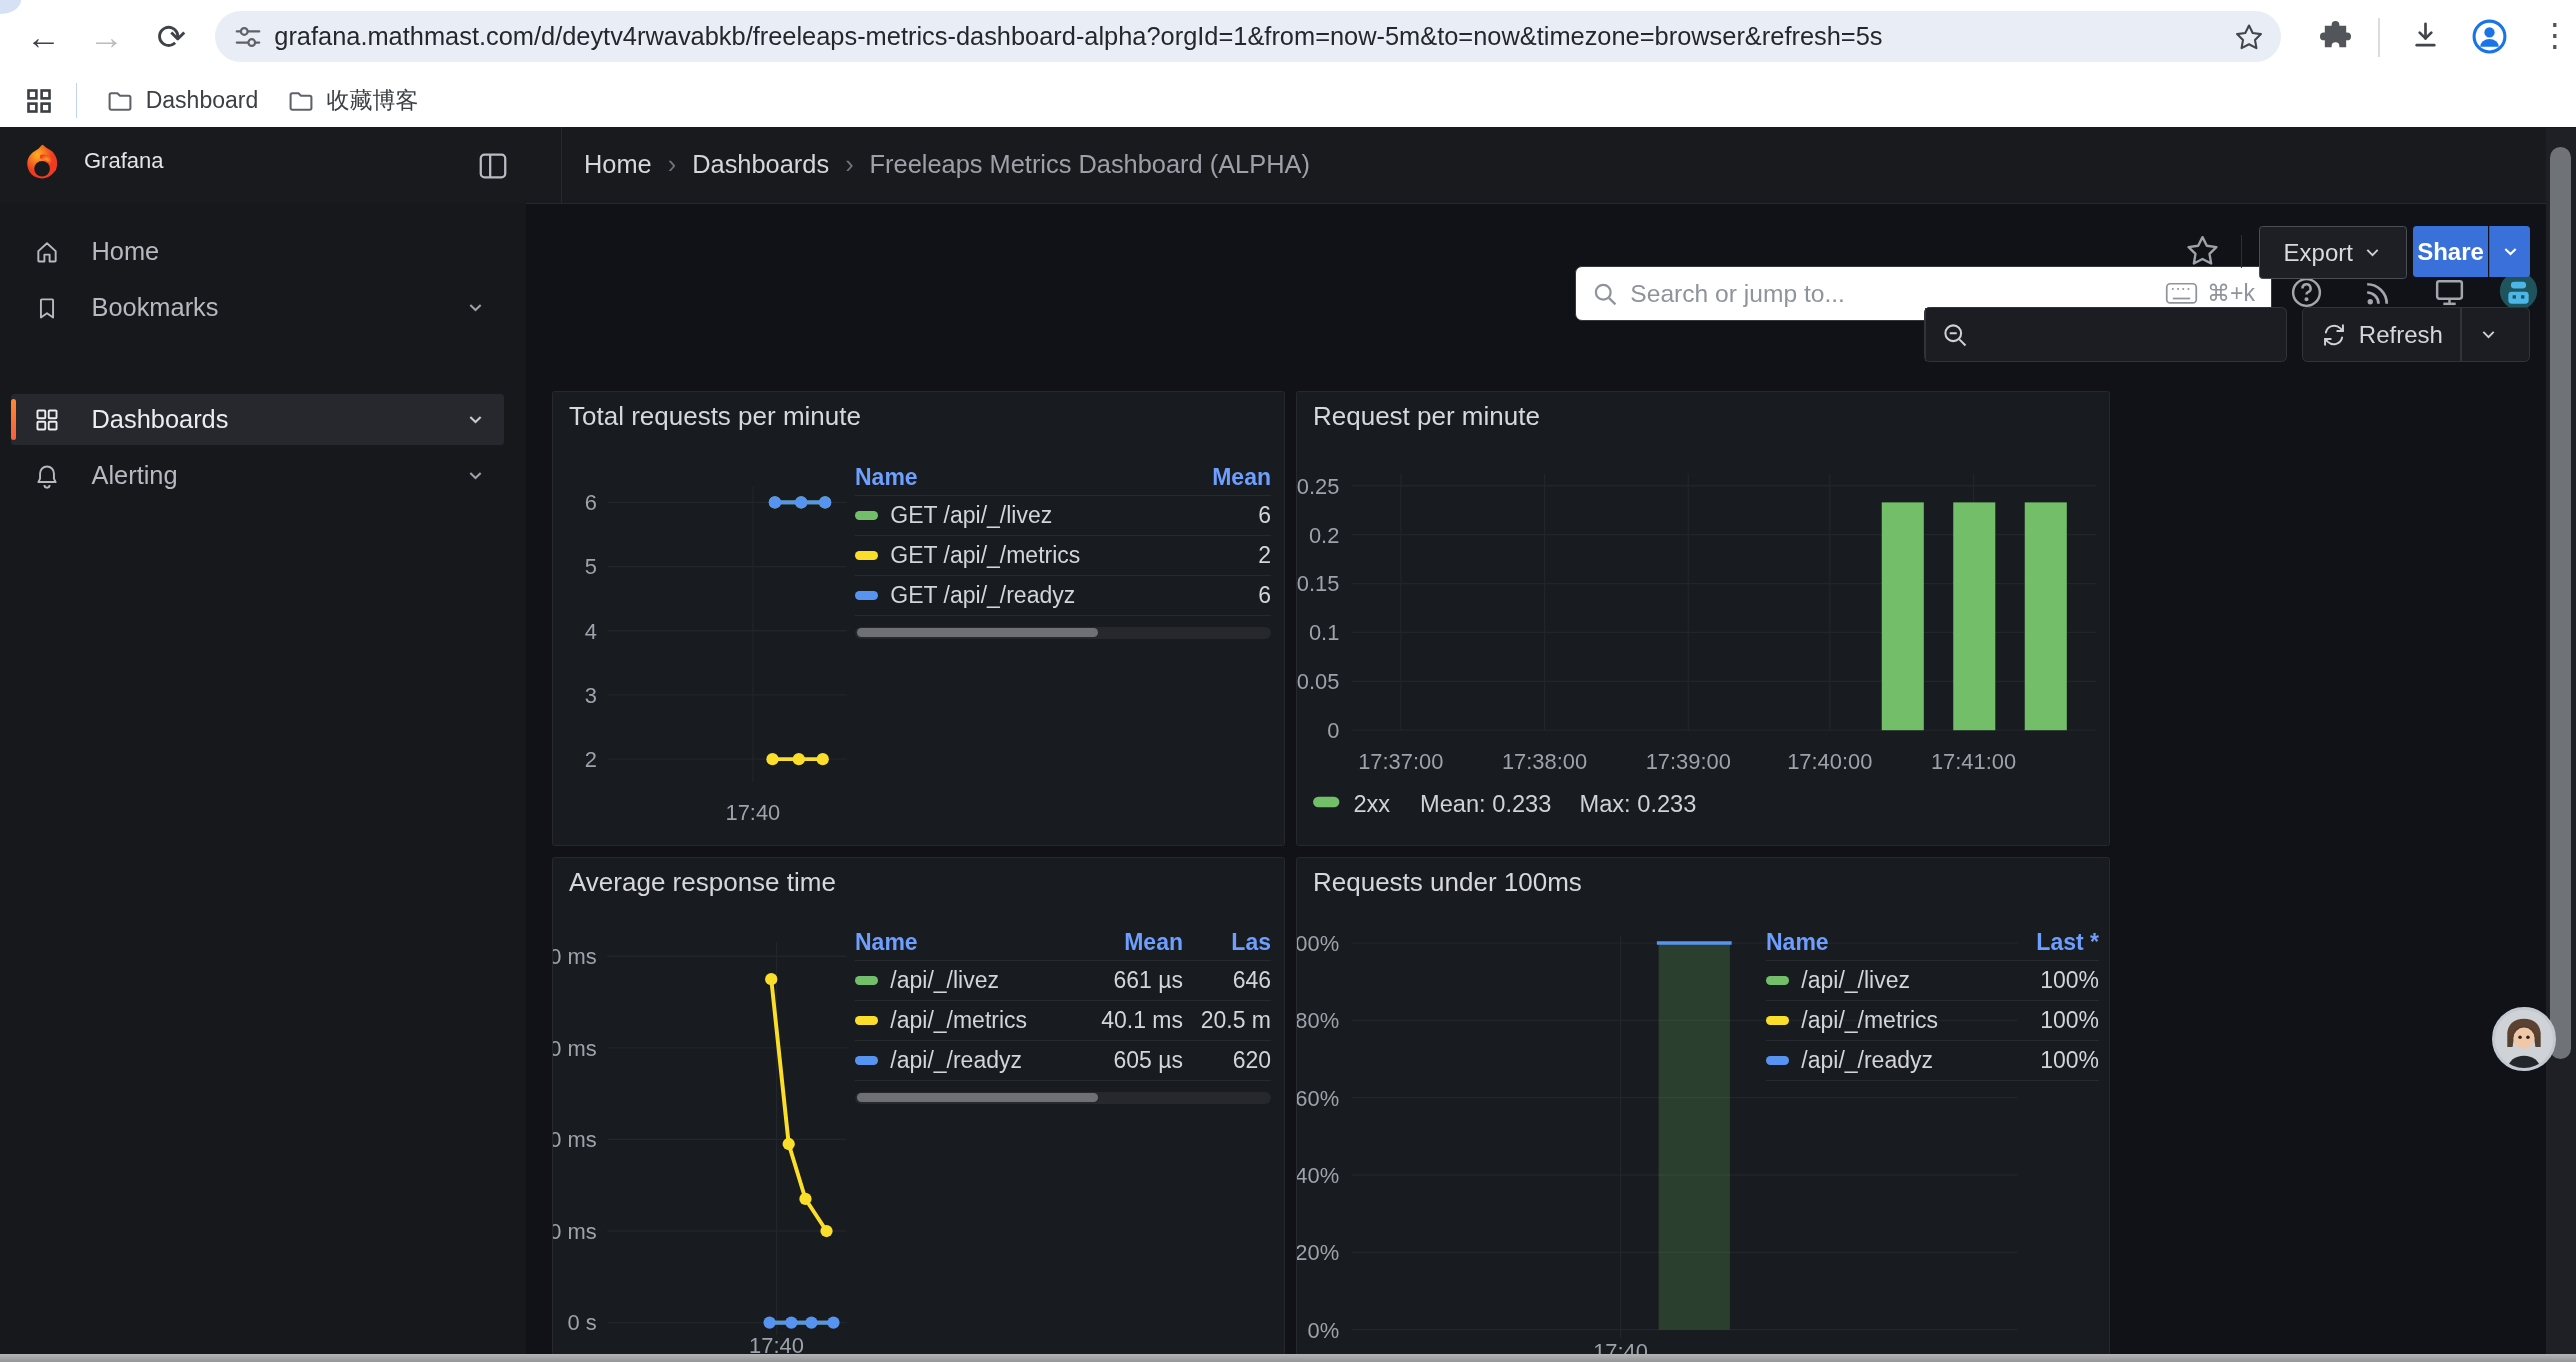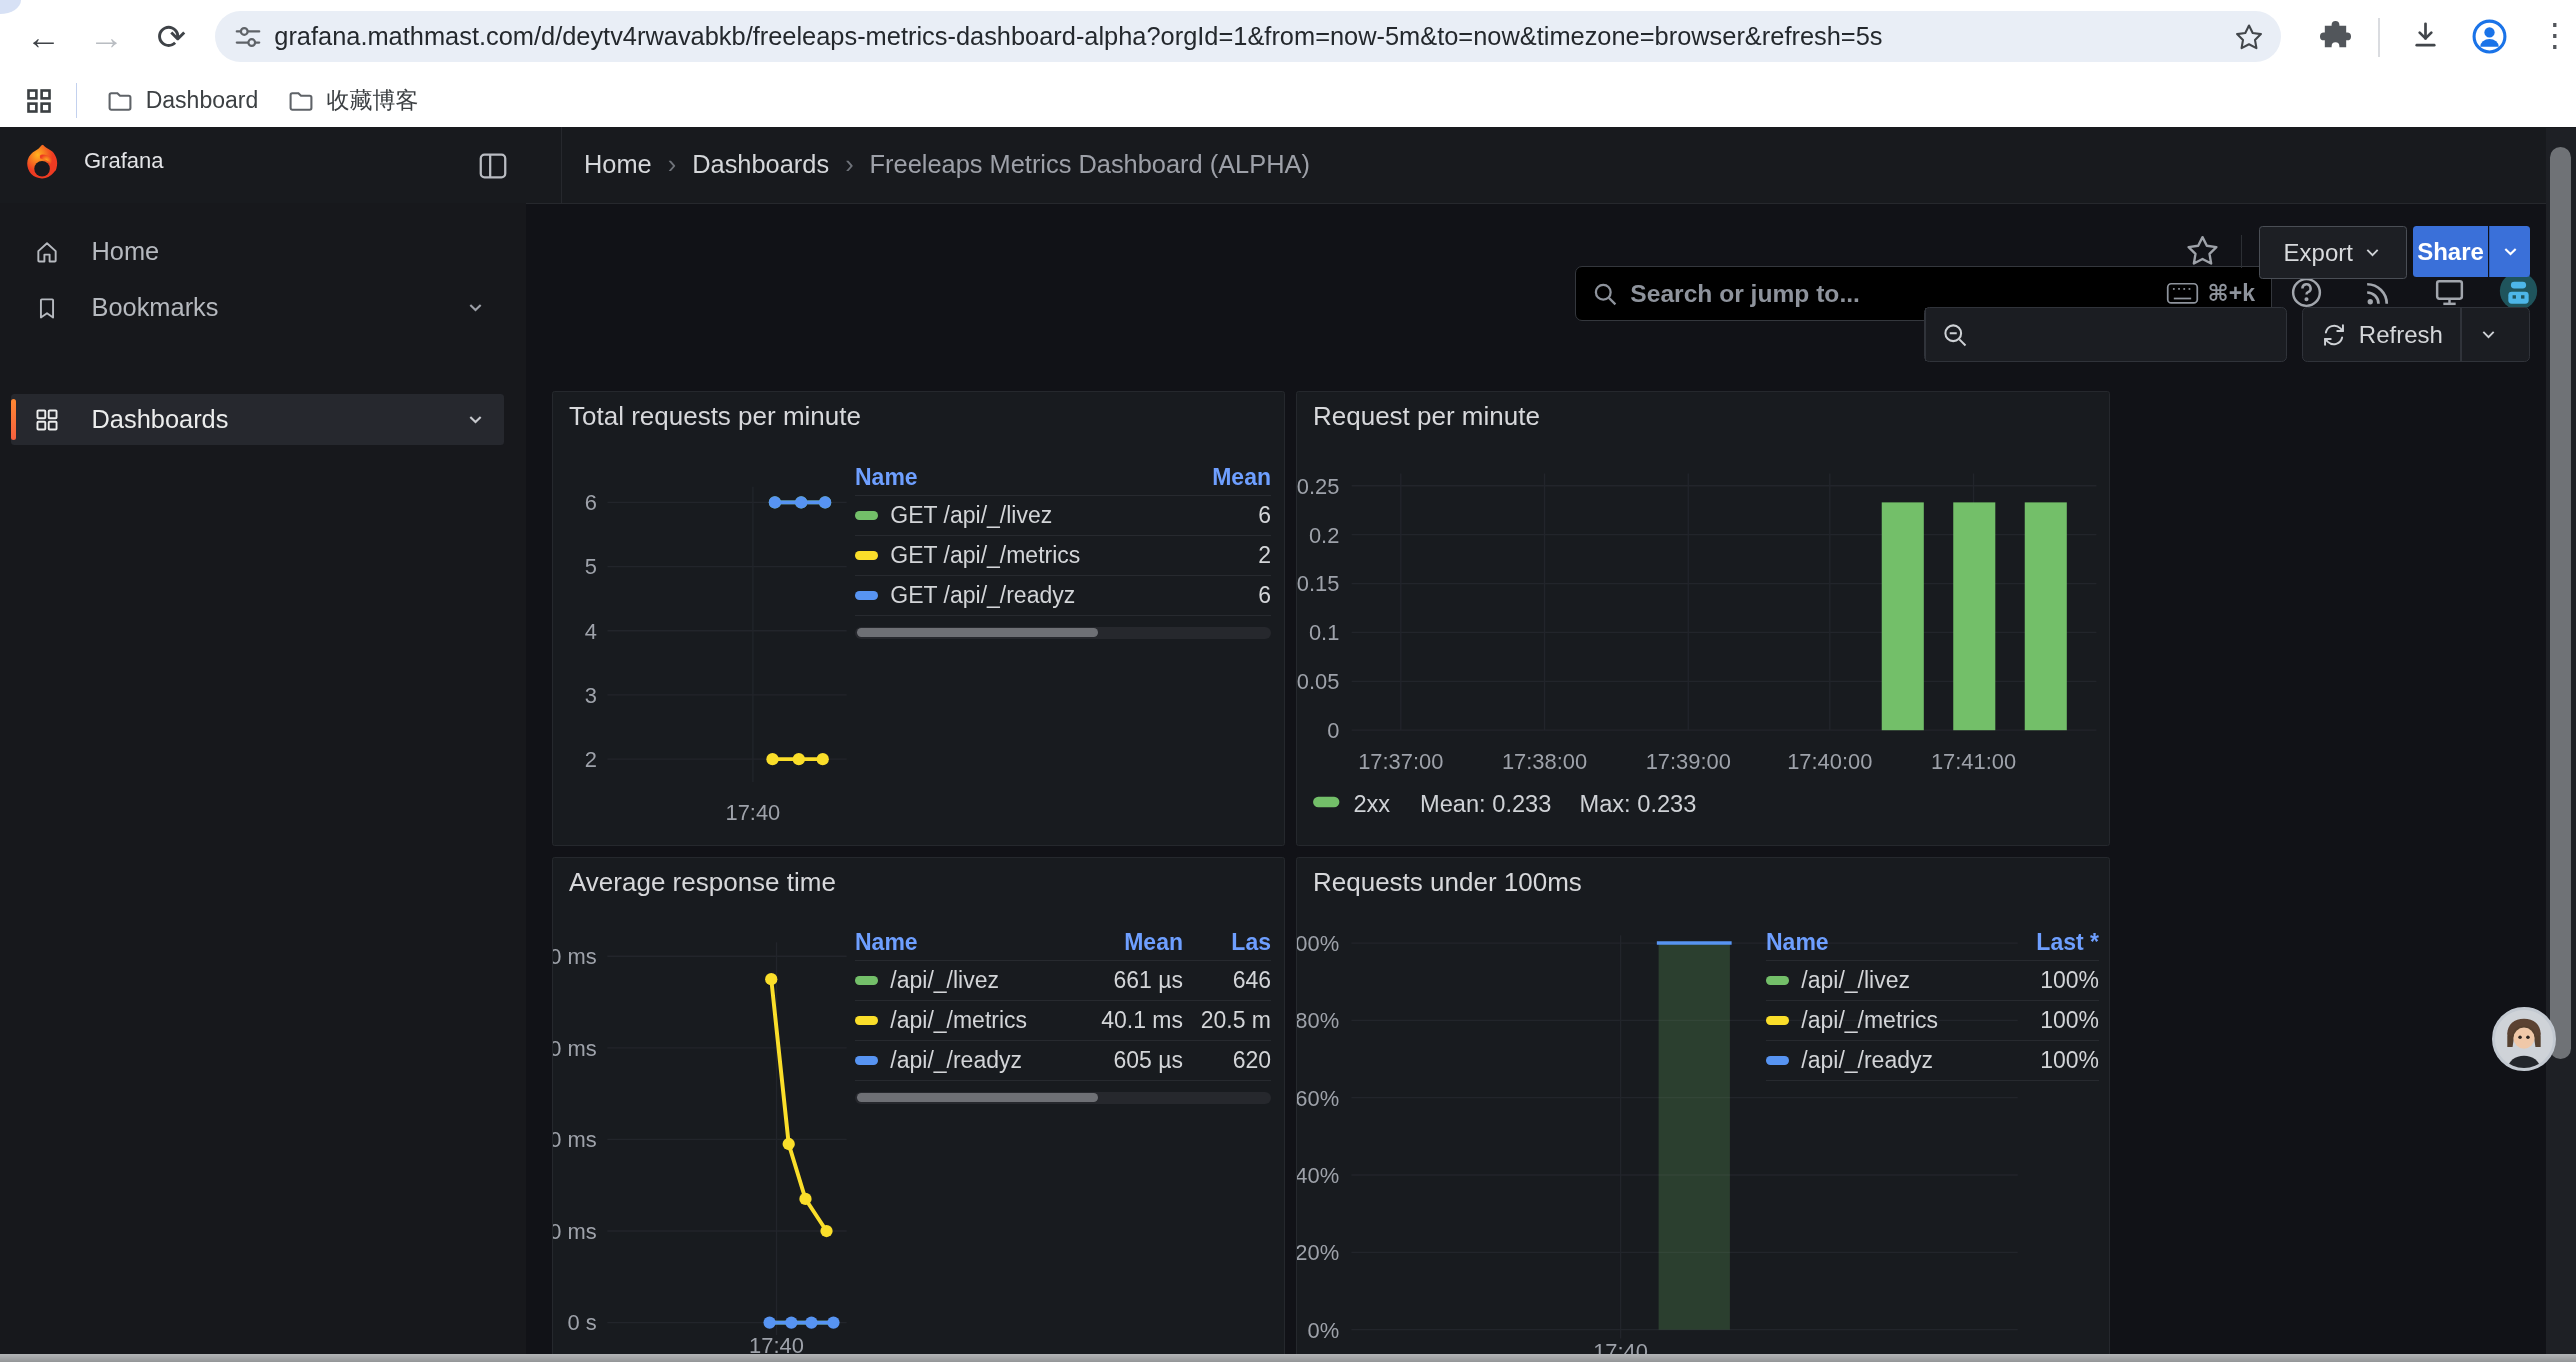--- a/index.html
+++ b/index.html
@@ -17,21 +17,21 @@
   
   #bookmarks{left:0;top:74px;width:2576px;height:53px;background:#ffffff;border-bottom:0.9px solid #e4e6ea;display:flex;align-items:center;}
   .bm-label{font-size:23px;color:#3c4043;margin-left:12.3px;}
   .bm-item{display:flex;align-items:center;margin-left:30px;}
   
   #gf-header{left:0;top:127px;width:2576px;height:76px;background:#181a1e;border-bottom:0.9px solid #26282d;}
   #brand-label{font-size:22px;color:#e3e4e7;font-weight:400;}
   .crumb{font-size:25.4px;color:#d5d7da;font-weight:500;}
   .crumb.current{color:#9da0a8;font-weight:400;text-align:right;}
   .crumb-sep{font-size:25.4px;color:#6f737a;margin:0 16px;}
-  #search-box{left:1575px;top:139px;width:695px;height:53px;background:#000000;border:1.3px solid #34373d;border-radius:7px;display:flex;align-items:center;font-weight:bold;}
+  #search-box{left:1575px;top:139px;width:695px;height:53px;background:#ffffff;border:1.3px solid #34373d;border-radius:7px;display:flex;align-items:center;}
   #search-box .ph{font-size:24.6px;color:#8e939c;margin-left:12.3px;flex:1;}
   #search-box .kbd{font-size:23px;color:#8e939c;margin:0 16px 0 8.8px;}
   .hdr-ic{position:absolute;top:146px;width:39px;height:39px;display:flex;align-items:center;justify-content:center;}
   
   #sidebar{left:0;top:203px;width:526px;height:1159px;background:#17181c;}
   .side-item{position:absolute;left:10.5px;width:493px;height:51px;display:flex;align-items:center;color:#b6b9bf;border-radius:3.5px;}
   .side-item .s-ic{margin-left:23px;width:26px;height:26px;}
   .side-item .s-label{font-size:25.4px;margin-left:32px;flex:1;}
   .side-item .s-chev{margin-right:19px;width:19px;height:19px;}
   .side-item.active{background:#26282e;color:#eceded;}
@@ -241,20 +241,30 @@
     </div>
     <div class="side-item active" style="top:191px;">
       <svg class="s-ic" viewBox="0 0 30 30" fill="none" stroke="currentColor" stroke-width="2.2">
         <rect x="4" y="4" width="9" height="9" rx="1"></rect>
           <rect x="17" y="4" width="9" height="9" rx="1"></rect>
         <rect x="4" y="17" width="9" height="9" rx="1"></rect>
           <rect x="17" y="17" width="9" height="9" rx="1"></rect>
       </svg>
       <span class="s-label">Dashboards</span>
       <svg class="s-chev" viewBox="0 0 22 22" fill="none" stroke="#c6c8cd" stroke-width="2.4">
+          <path d="M5 8l6 6 6-6"></path>
+        </svg>
+    </div>
+    <div class="side-item" style="top:247px;">
+      <svg class="s-ic" viewBox="0 0 30 30" fill="none" stroke="currentColor" stroke-width="2.2" stroke-linejoin="round">
+        <path d="M15 4a8 8 0 0 1 8 8v6l2 4H5l2-4v-6a8 8 0 0 1 8-8z"></path>
+          <path d="M12 25.5a3 3 0 0 0 6 0"></path>
+      </svg>
+      <span class="s-label">Alerting</span>
+      <svg class="s-chev" viewBox="0 0 22 22" fill="none" stroke="#9da0a8" stroke-width="2.4">
           <path d="M5 8l6 6 6-6"></path>
         </svg>
     </div>
   </div>
 
   <span class="abs" style="left:2185px;top:233px;">
     <svg width="35" height="35" viewBox="0 0 34 34" fill="none" stroke="#9ea2a9" stroke-width="2.3" stroke-linejoin="round">
       <path d="M17 4l4.2 8.4 9.3 1.3-6.7 6.6 1.6 9.3L17 25.2l-8.4 4.4 1.6-9.3-6.7-6.6 9.3-1.3z"></path>
     </svg>
   </span>

